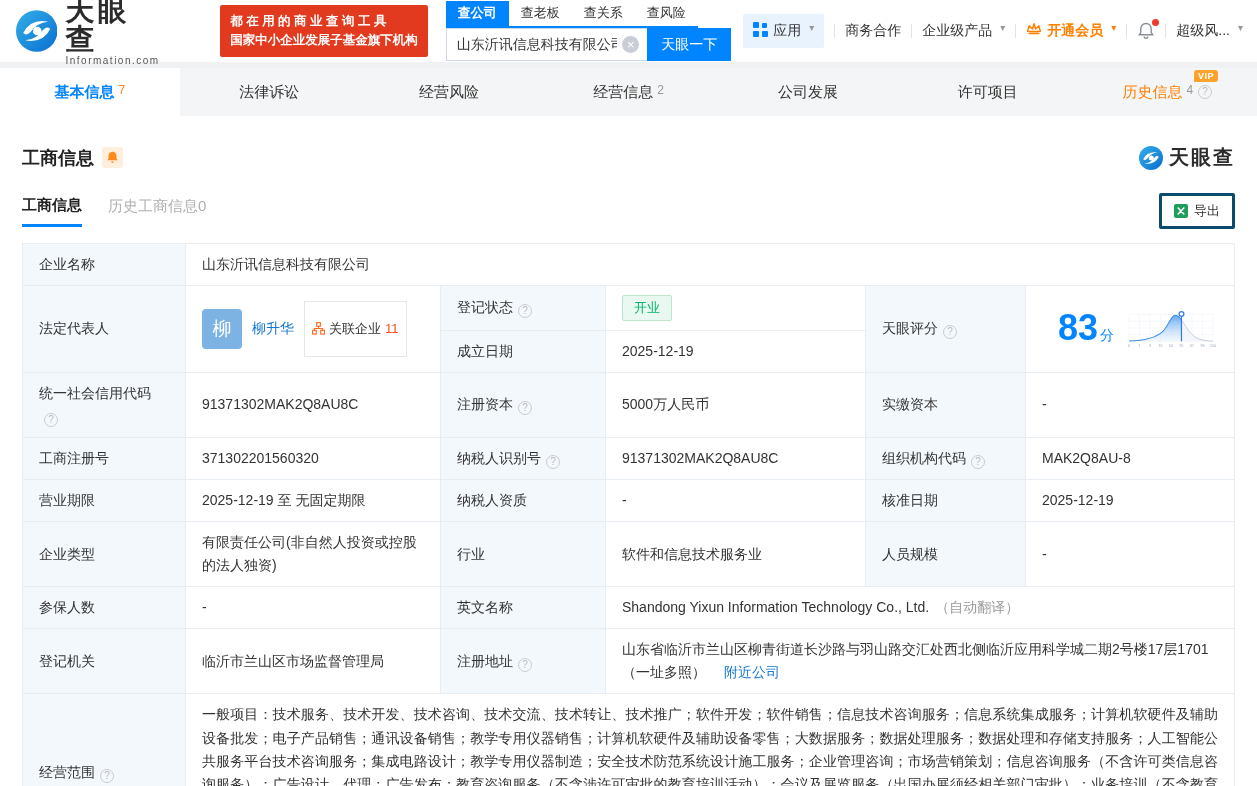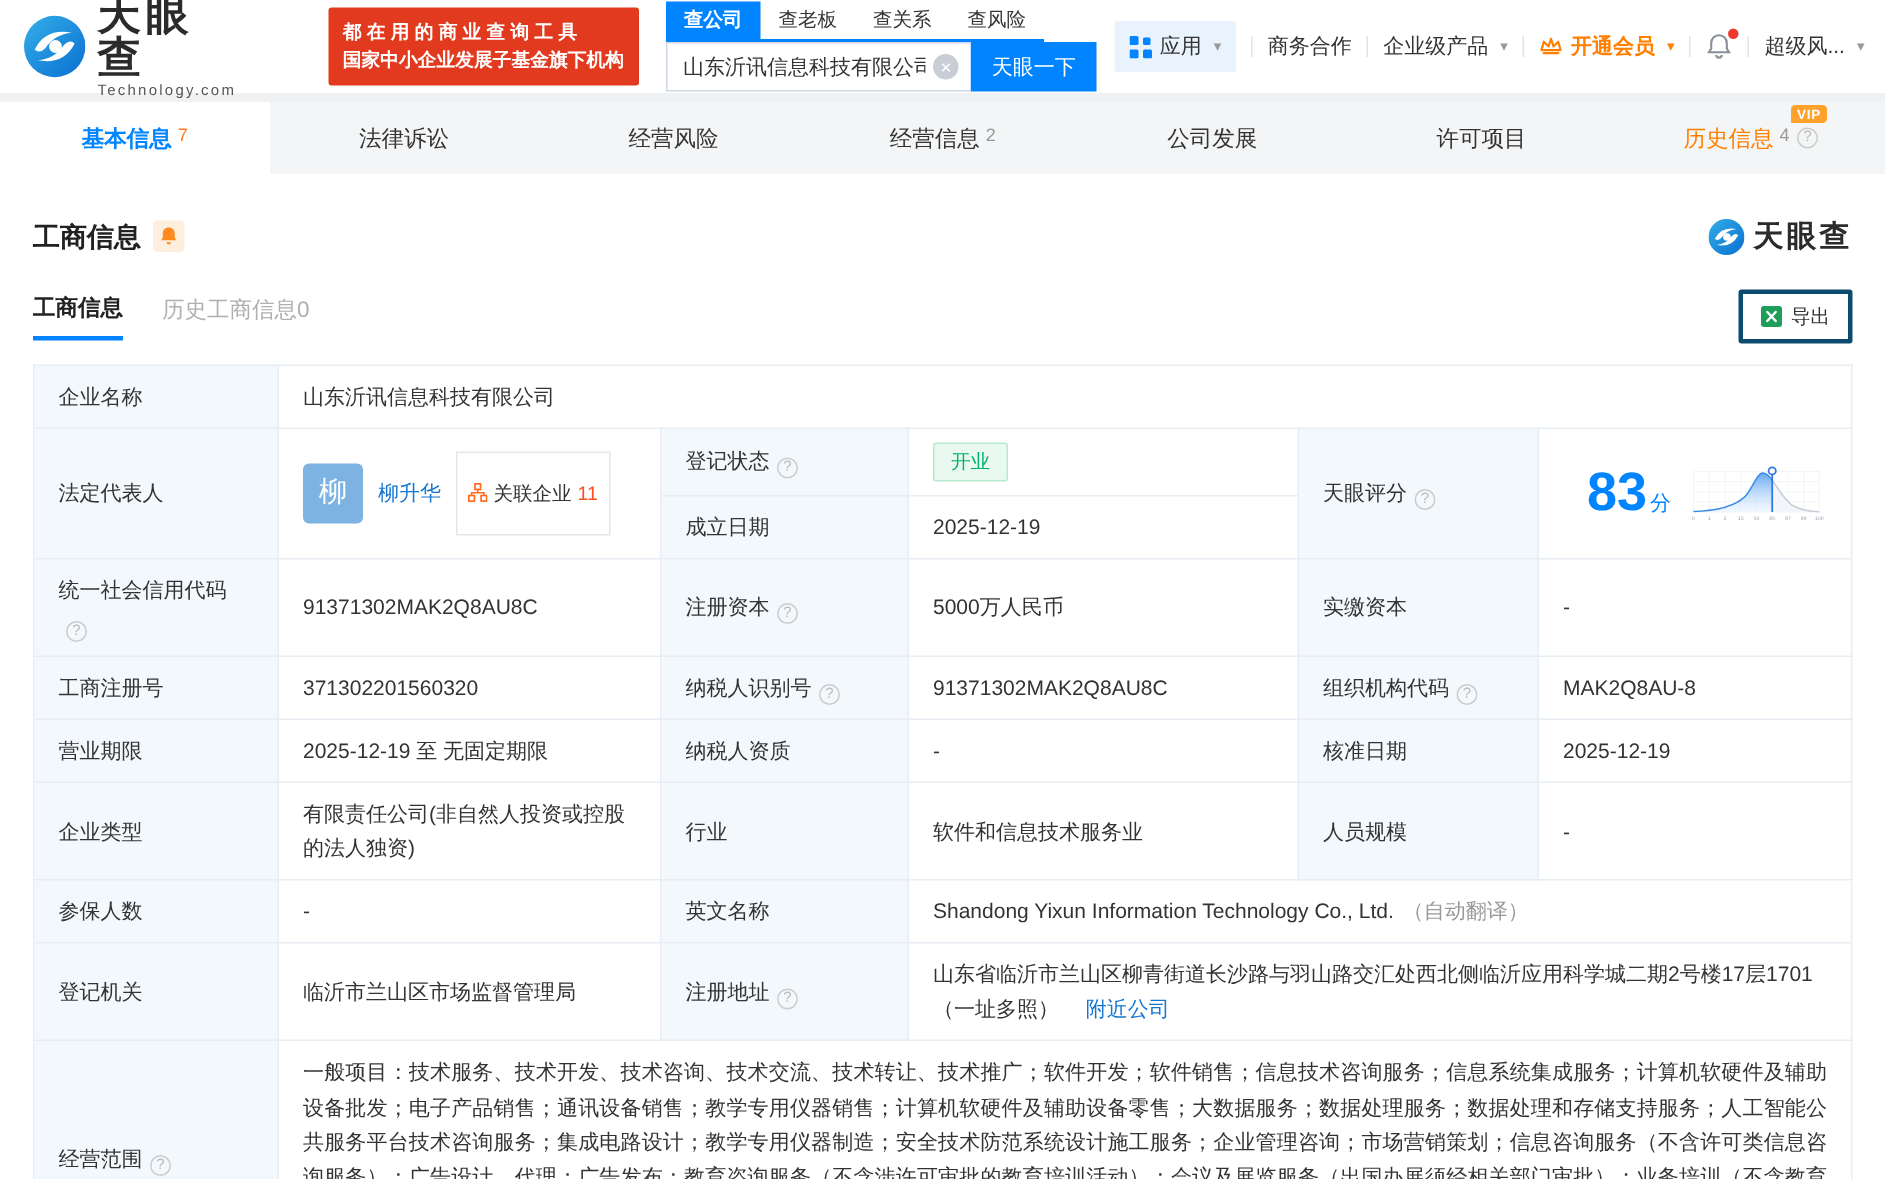--- a/index.html
+++ b/index.html
@@ -27,21 +27,21 @@
     font-family:"Liberation Sans","DejaVu Sans",sans-serif; }
   .clear-icon { position:absolute; right:8px; top:8px; width:17px; height:17px;
     background:#c9ced6; border-radius:50%; cursor:pointer; }
   .clear-icon::before { content:"×"; color:#fff; font-size:13px; line-height:17px;
     display:block; text-align:center; }
   .search-btn { width:84px; background:#0084ff; color:#fff; border:none; font-size:14px;
     cursor:pointer; font-family:inherit; }
 
   .main-nav { margin-left:auto; display:flex; align-items:center; font-size:14px; white-space:nowrap; }
   .nav-sep { width:1px; height:14px; background:#e3e3e3; margin:0 10px; }
-  .nav-item { display:flex; align-items:center; gap:5px; cursor:pointer; color:#333; }
+  .nav-item { display:flex; gap:5px; cursor:pointer; color:#333; }
   .apps-chip { background:#e9f3fd; padding:8px 10px; border-radius:2px; }
   .caret::after { content:"▾"; font-size:10px; color:#999; margin-left:3px; }
   .caret-orange::after { content:"▾"; font-size:10px; color:#ff8000; margin-left:3px; }
   .vip-link { color:#ff8000; font-weight:bold; }
   .bell-wrap { position:relative; display:flex; cursor:pointer; }
   .red-dot { position:absolute; top:-3px; right:-4px; width:7px; height:7px;
     background:#f0392b; border-radius:50%; }
 
   
   .tabstrip-spacer { height:6px; background:#f0f1f2; }
@@ -115,21 +115,21 @@
             <stop offset="1" stop-color="#0a6fd1"></stop>
         </linearGradient>
       </defs>
       <circle cx="20" cy="20" r="20" fill="url(#lgrad)"></circle>
       <path d="M7 22 Q14 8 31 11 Q20 12 14 21 Q10 25 7 22Z" fill="#fff"></path>
       <path d="M33 18 Q26 32 9 29 Q20 28 26 19 Q30 15 33 18Z" fill="#fff"></path>
       <circle cx="20.5" cy="20" r="4.2" fill="#fff"></circle>
     </svg>
     <div class="logo-txt">
       <span class="logo-name">天眼查</span>
-      <span class="logo-domain">Technology.com</span>
+      <span class="logo-domain">Information.com</span>
     </div>
   </div>
 
   <div class="promo">
     <div>都 在 用 的 商 业 查 询 工 具</div>
     <div>国家中小企业发展子基金旗下机构</div>
   </div>
 
   <div class="search-block">
     <div class="search-tabs">

